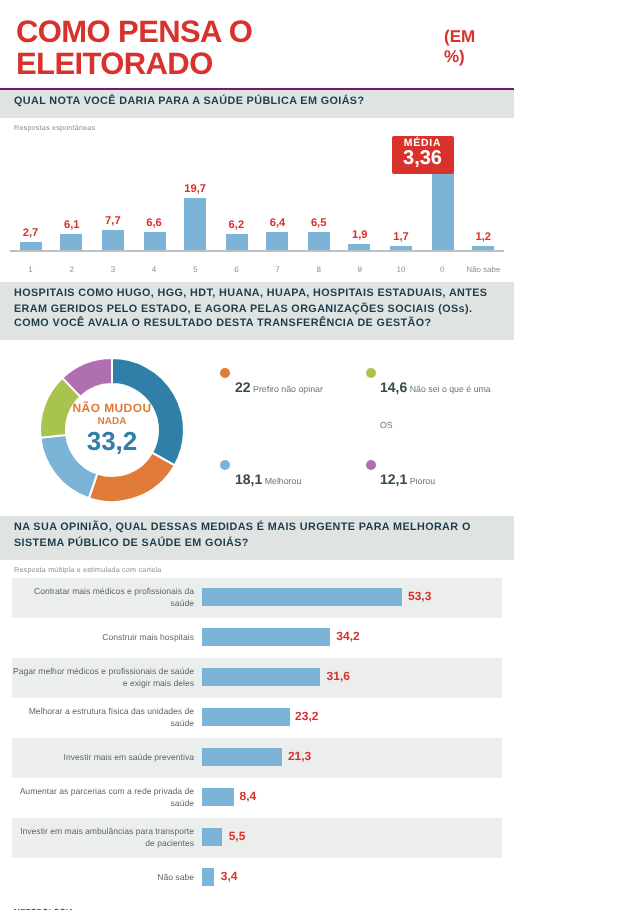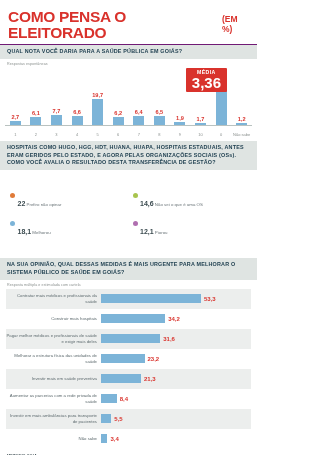--- a/index.html
+++ b/index.html
@@ -64,21 +64,21 @@
   .axis-lab {
     flex: 1 1 0; text-align: center; font-size: 4px;
     color: #8a908e; line-height: 1.15;
   }
   .media-badge {
     position: absolute; right: 30px; top: 2px;
     background: #d9322c; color: #fff; text-align: center;
     padding: 1px 6px 2px 6px; border-radius: 1px;
   }
   .media-label { font-size: 5.2px; font-weight: bold; letter-spacing: .4px; }
-  .media-value { font-size: 15px; font-weight: bold; line-height: 1; }
+  .media-value { font-size: 10px; font-weight: bold; line-height: 1; }
 
   
   .sec2 { display: flex; padding: 5px 6px 4px 6px; height: 88px; }
   .donut-wrap {
     width: 100px; display: flex; align-items: center; justify-content: center;
     position: relative;
   }
   .donut-center {
     position: absolute; text-align: center; line-height: 1.05;
   }
@@ -196,20 +196,36 @@
       <div class="media-label">MÉDIA</div>
       <div class="media-value">3,36</div>
     </div>
   </div>
 
   <div class="qband">
     <div class="qband-text">HOSPITAIS COMO HUGO, HGG, HDT, HUANA, HUAPA, HOSPITAIS ESTADUAIS, ANTES ERAM GERIDOS PELO ESTADO, E AGORA PELAS ORGANIZAÇÕES SOCIAIS (OSs). COMO VOCÊ AVALIA O RESULTADO DESTA TRANSFERÊNCIA DE GESTÃO?</div>
   </div>
 
   <div class="sec2">
+    <div class="donut-wrap">
+      <svg width="86" height="86" viewBox="0 0 86 86">
+        <g id="donut-slices" transform="translate(43,43)">
+            <path d="M 2.204364238465236e-15 -36 A 36 36 0 0 1 31.326615168102922 17.7381842957385 L 20.01422635739909 11.332728855610709 A 23 23 0 0 0 1.4083438190194562e-15 -23 Z" fill="#2f7fa8" stroke="#ffffff" stroke-width="1"></path>
+            <path d="M 31.326615168102922 17.7381842957385 A 36 36 0 0 1 -11.55396995305955 34.09553897981079 L -7.381703025565823 21.783261014879116 A 23 23 0 0 0 20.01422635739909 11.332728855610709 Z" fill="#e07b39" stroke="#ffffff" stroke-width="1"></path>
+            <path d="M -11.55396995305955 34.09553897981079 A 36 36 0 0 1 -35.79482845429196 3.8380015539093457 L -22.868918179130976 2.452056548330971 A 23 23 0 0 0 -7.381703025565823 21.783261014879116 Z" fill="#7cb4d8" stroke="#ffffff" stroke-width="1"></path>
+            <path d="M -35.79482845429196 3.8380015539093457 A 36 36 0 0 1 -24.808097101944533 -26.087512686733692 L -15.849617592909008 -16.667021994302083 A 23 23 0 0 0 -22.868918179130976 2.452056548330971 Z" fill="#a8c44e" stroke="#ffffff" stroke-width="1"></path>
+            <path d="M -24.808097101944533 -26.087512686733692 A 36 36 0 0 1 -6.613092715395707e-15 -36 L -4.225031457058368e-15 -23 A 23 23 0 0 0 -15.849617592909008 -16.667021994302083 Z" fill="#b06fb0" stroke="#ffffff" stroke-width="1"></path>
+          </g>
+      </svg>
+      <div class="donut-center">
+        <div class="dc-l1">NÃO MUDOU</div>
+        <div class="dc-l2">NADA</div>
+        <div class="dc-val">33,2</div>
+      </div>
+    </div>
     <div class="legend" id="legend2">
         <div class="leg-item">
           <span class="dot" style="background: rgb(224, 123, 57);"></span>
           <span><span class="leg-num">22</span><span class="leg-txt"> Prefiro não opinar</span></span>
         </div>
         <div class="leg-item">
           <span class="dot" style="background: rgb(168, 196, 78);"></span>
           <span><span class="leg-num">14,6</span><span class="leg-txt"> Não sei o que é uma OS</span></span>
         </div>
         <div class="leg-item">

